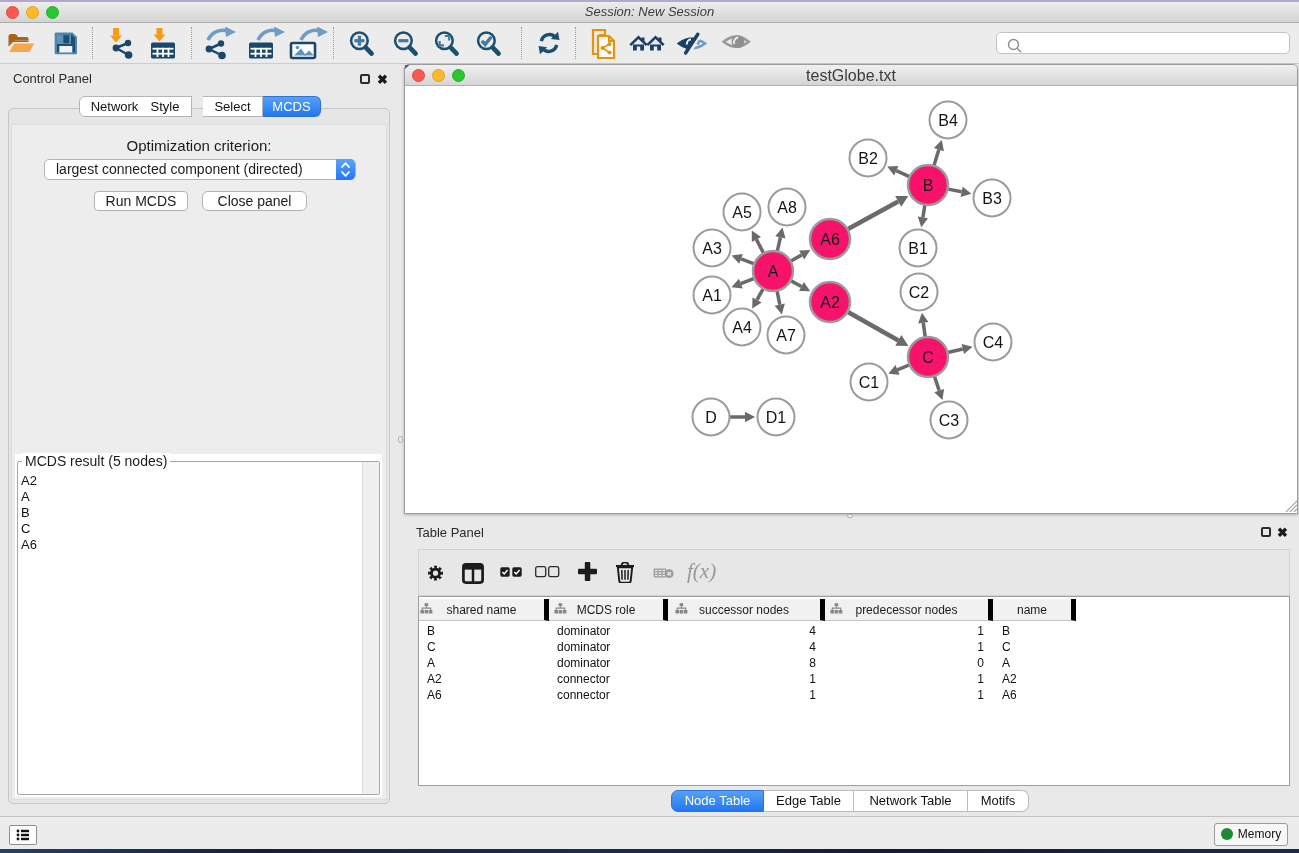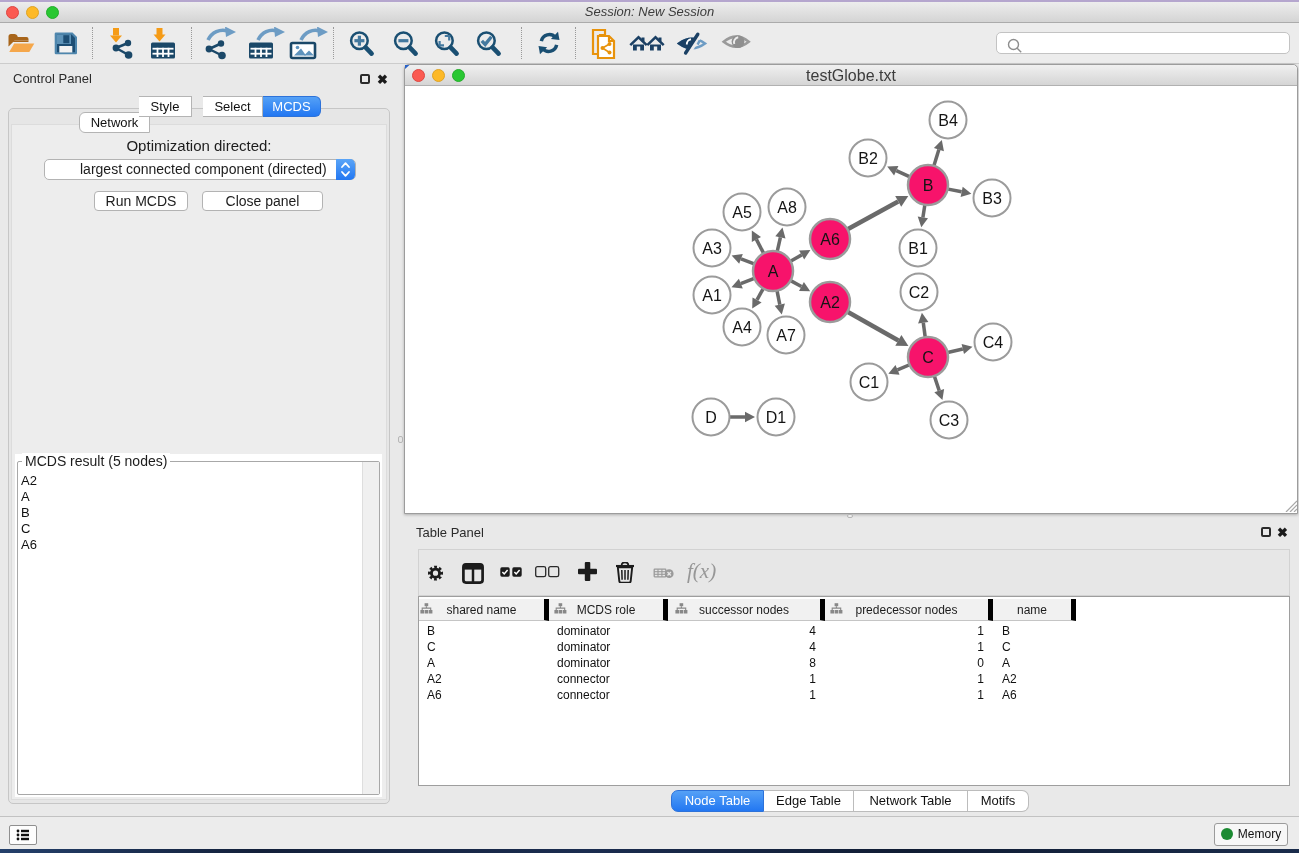--- a/index.html
+++ b/index.html
@@ -18,26 +18,26 @@
 .tbi { top:4px; }
 #search { left:996px; top:9px; width:294px; height:22px; background:#fff; border:1px solid #c3c3c3; border-radius:5px; }
 
 #cpanel-title { left:13px; top:71px; font-size:13px; color:#2b2b2b; }
 .winbtn-sq { width:10px; height:10px; border:2px solid #2b2b2b; border-radius:2px; }
 .winbtn-x { font-size:13px; font-weight:bold; color:#1b1b1b; line-height:12px; }
 #cp-outer { left:8px; top:108px; width:382px; height:696px; border:1px solid #c6c6c6; border-radius:5px; background:#e6e6e6; }
 #cp-inner { left:11px; top:124px; width:376px; height:676px; background:#ededed; border:1px solid #dcdcdc; }
 .tab { top:96px; height:21px; background:#fff; border:1px solid #b4b4b4; border-left:none;
   font-size:13px; color:#111; text-align:center; line-height:19px; }
-.tab.first { border-left:1px solid #b4b4b4; border-radius:6px 0 0 6px;margin-top:16px; }
+.tab.first { border-left:1px solid #b4b4b4; border-radius:6px 0 0 6px; }
 .tab.last { border-radius:0 6px 6px 0; }
 .tab.sel { background:linear-gradient(#55a1f6,#2277f2); color:#fff; border-color:#2d72d9; }
 #opt-label { left:0; top:137px; width:398px; text-align:center; font-size:15px; color:#1c1c1c; }
 #dropdown { left:44px; top:159px; width:312px; height:21px; background:#fff; border:1px solid #b3b3b3; border-radius:5px; }
-#dropdown .txt { font-size:14px; color:#1c1c1c; line-height:19px; padding-left:11px;margin-left:24px; }
+#dropdown .txt { font-size:14px; color:#1c1c1c; line-height:19px; padding-left:11px; }
 #dropdown .stepper { position:absolute; right:0; top:-1px; width:19px; height:21px; border-radius:0 5px 5px 0;
   background:linear-gradient(#5ba5f7,#2277f2); }
 .btn { height:20px; background:#fff; border:1px solid #b3b3b3; border-radius:4px;
   font-size:14px; color:#1c1c1c; text-align:center; line-height:18px; }
 #fieldset { left:15px; top:454px; width:367px; height:343px; background:#fff; }
 #fieldset-border { left:17px; top:461px; width:363px; height:334px; border:1px solid #a8a8a8; border-radius:2px; }
 #fieldset-legend { left:22px; top:453px; background:#fff; padding:0 3px; font-size:14px; color:#1c1c1c; }
 #mcds-list { left:21px; top:473px; font-size:13px; color:#111; line-height:16px; }
 #mcds-scroll { left:362px; top:462px; width:17px; height:332px; background:#f0f0f0; border-left:1px solid #dedede; }
 
@@ -221,32 +221,32 @@
 
 <div class="abs" id="cpanel-title">Control Panel</div>
 <div class="abs winbtn-sq" style="left:360px; top:74px;"></div>
 <div class="abs winbtn-x" style="left:377px; top:74px;">✖</div>
 <div class="abs" id="cp-outer"></div>
 <div class="abs" id="cp-inner"></div>
 <div class="abs tab first" style="left:79px; width:71px;">Network</div>
 <div class="abs tab" style="left:139px; width:53px;">Style</div>
 <div class="abs tab" style="left:203px; width:60px;">Select</div>
 <div class="abs tab last sel" style="left:263px; width:58px;">MCDS</div>
-<div class="abs" id="opt-label">Optimization directed:</div>
+<div class="abs" id="opt-label">Optimization criterion:</div>
 <div class="abs" id="dropdown">
   <div class="txt">largest connected component (directed)</div>
   <div class="stepper">
     <svg width="19" height="21" viewBox="0 0 19 21">
       <path d="M6 8 L9.5 4.2 L13 8" fill="none" stroke="#fff" stroke-width="1.8" stroke-linecap="round" stroke-linejoin="round"></path>
       <path d="M6 13 L9.5 16.8 L13 13" fill="none" stroke="#fff" stroke-width="1.8" stroke-linecap="round" stroke-linejoin="round"></path>
     </svg>
   </div>
 </div>
 <div class="abs btn" style="left:94px; top:191px; width:94px;">Run MCDS</div>
-<div class="abs btn" style="left:202px; top:191px; width:121px;">Close panel</div>
+<div class="abs btn" style="left:202px; top:191px; width:105px;border-radius:6px;">Close panel</div>
 <div class="abs" id="fieldset"></div>
 <div class="abs" id="fieldset-border"></div>
 <div class="abs" id="fieldset-legend">MCDS result (5 nodes)</div>
 <div class="abs" id="mcds-scroll"></div>
 <div class="abs" id="mcds-list">A2<br>A<br>B<br>C<br>A6</div>
 
 <div class="abs" id="netwin">
   <div class="abs" id="nettitle">
     <div class="abs light" style="left:7px; top:4px; background:#fb5a51; border:1px solid #dd4742;"></div>
     <div class="abs light" style="left:27px; top:4px; background:#fdb927; border:1px solid #dfa325;"></div>

